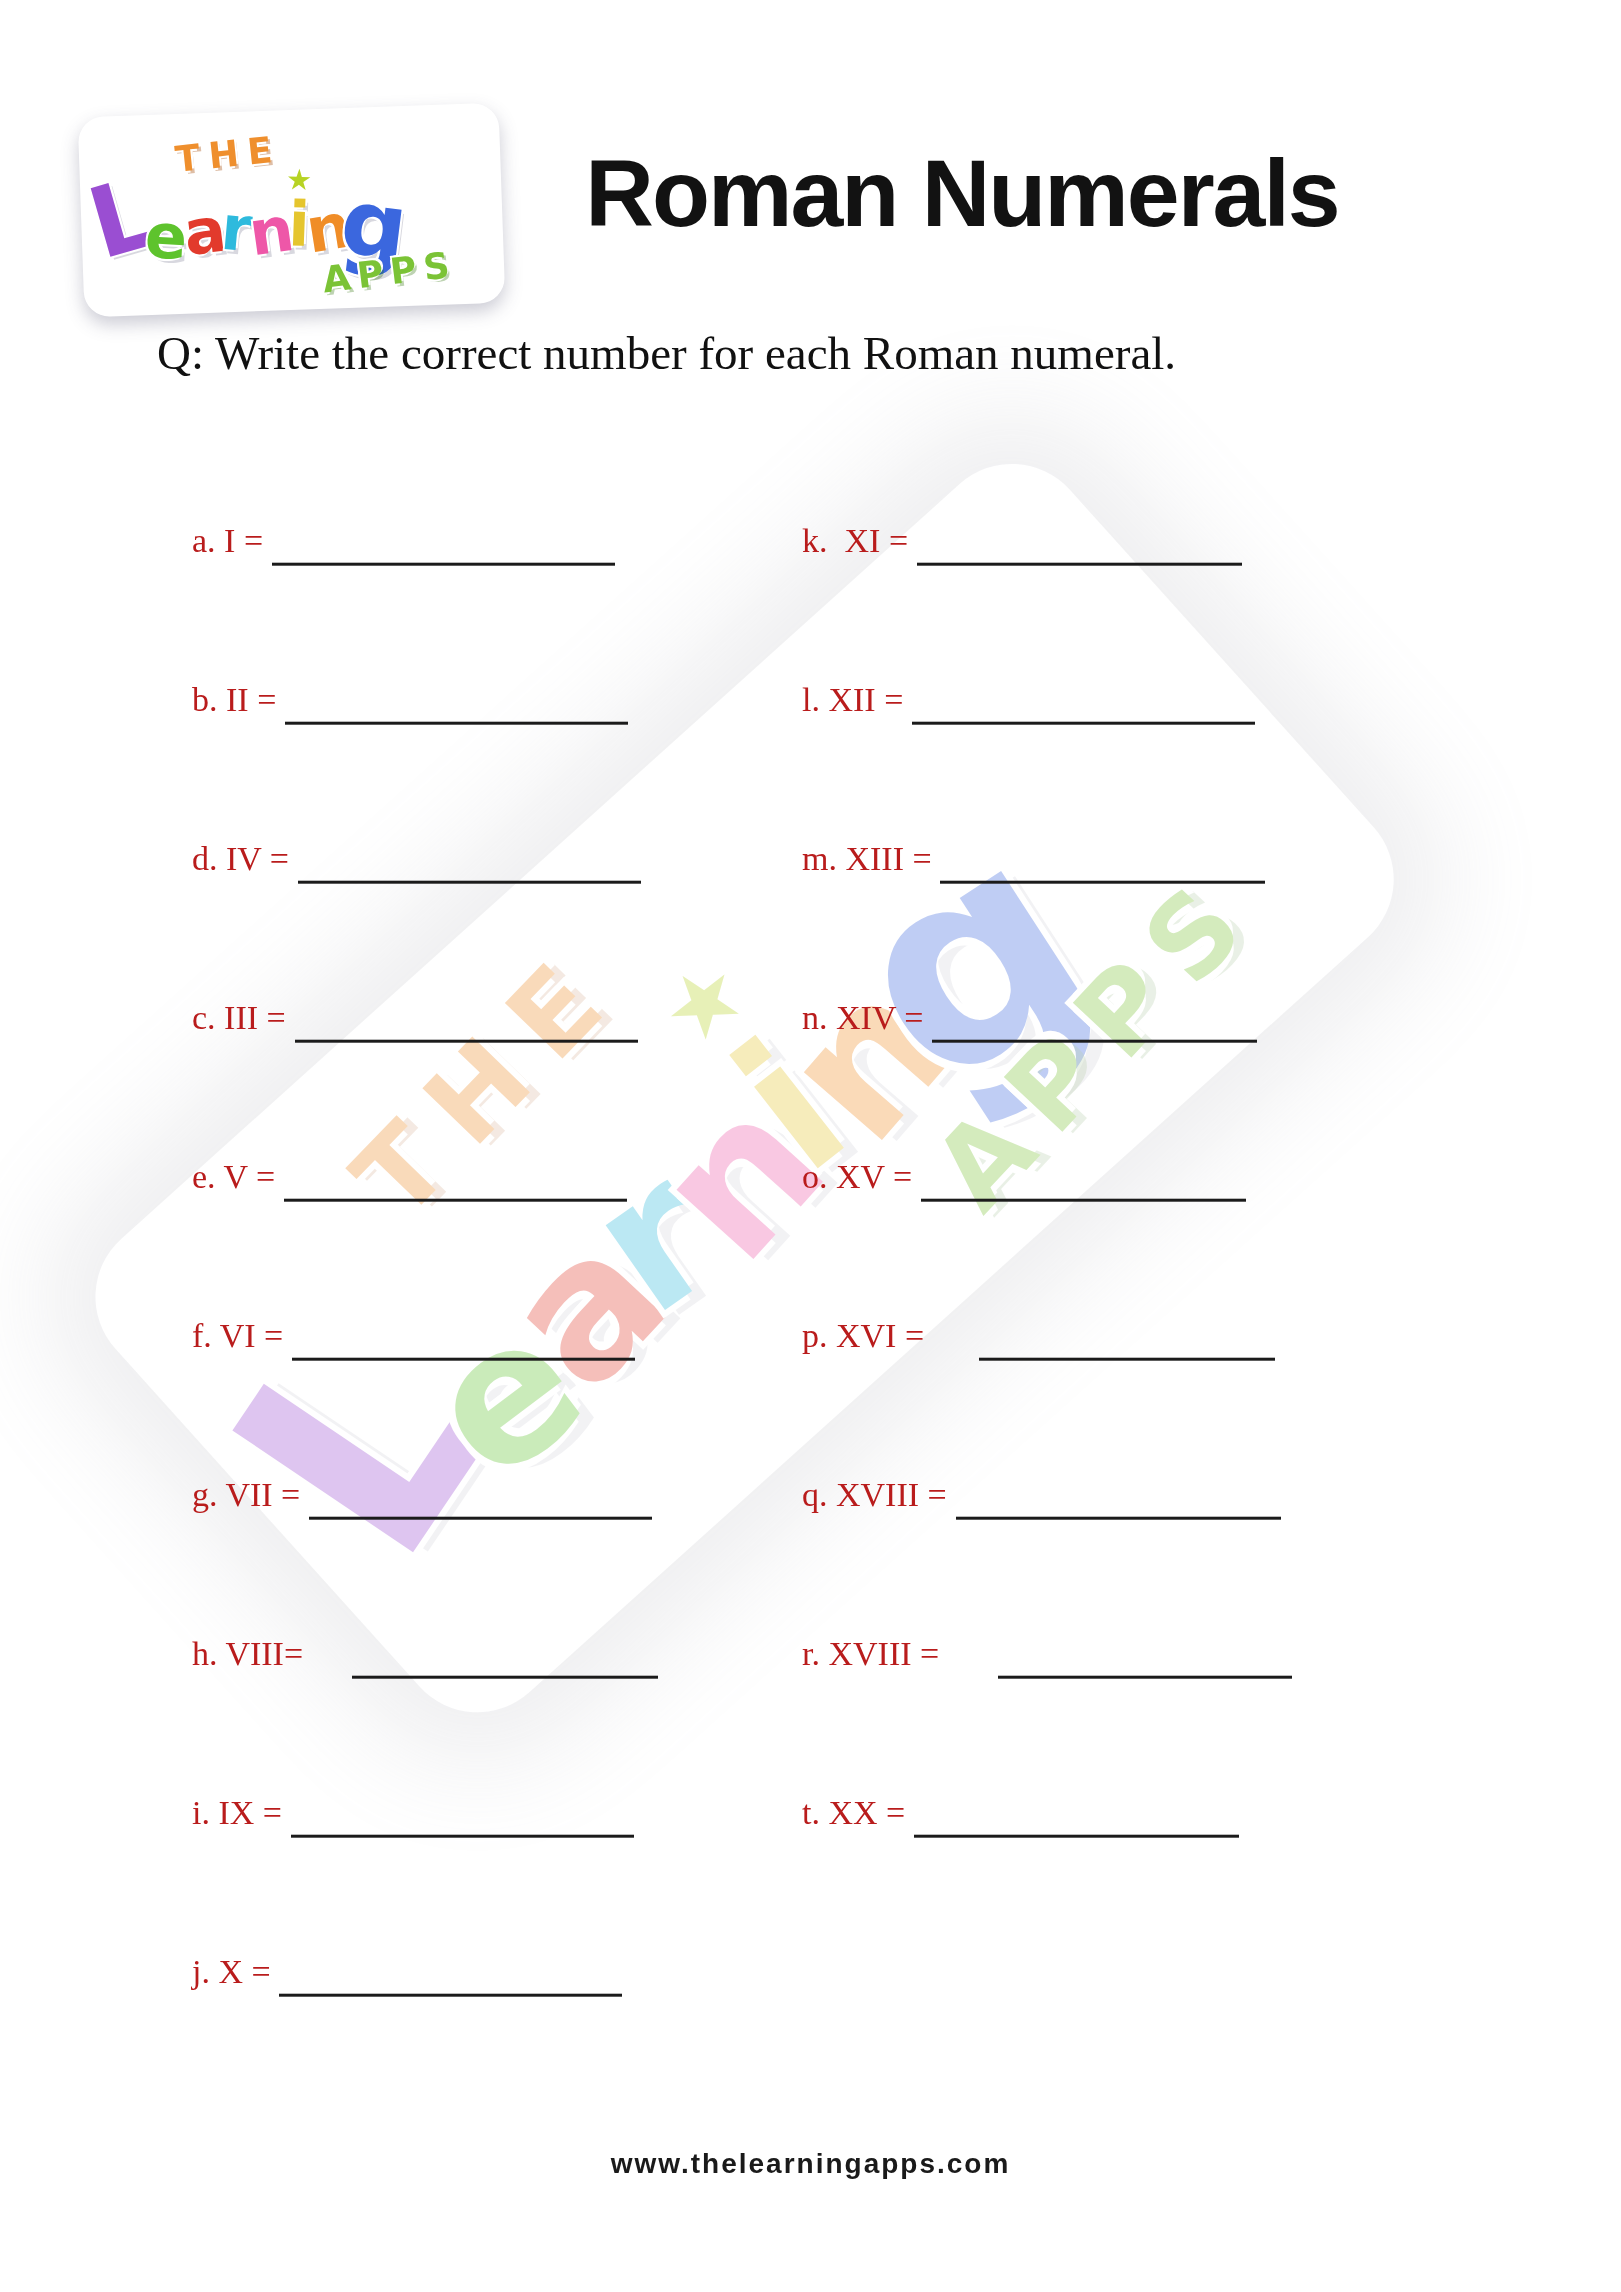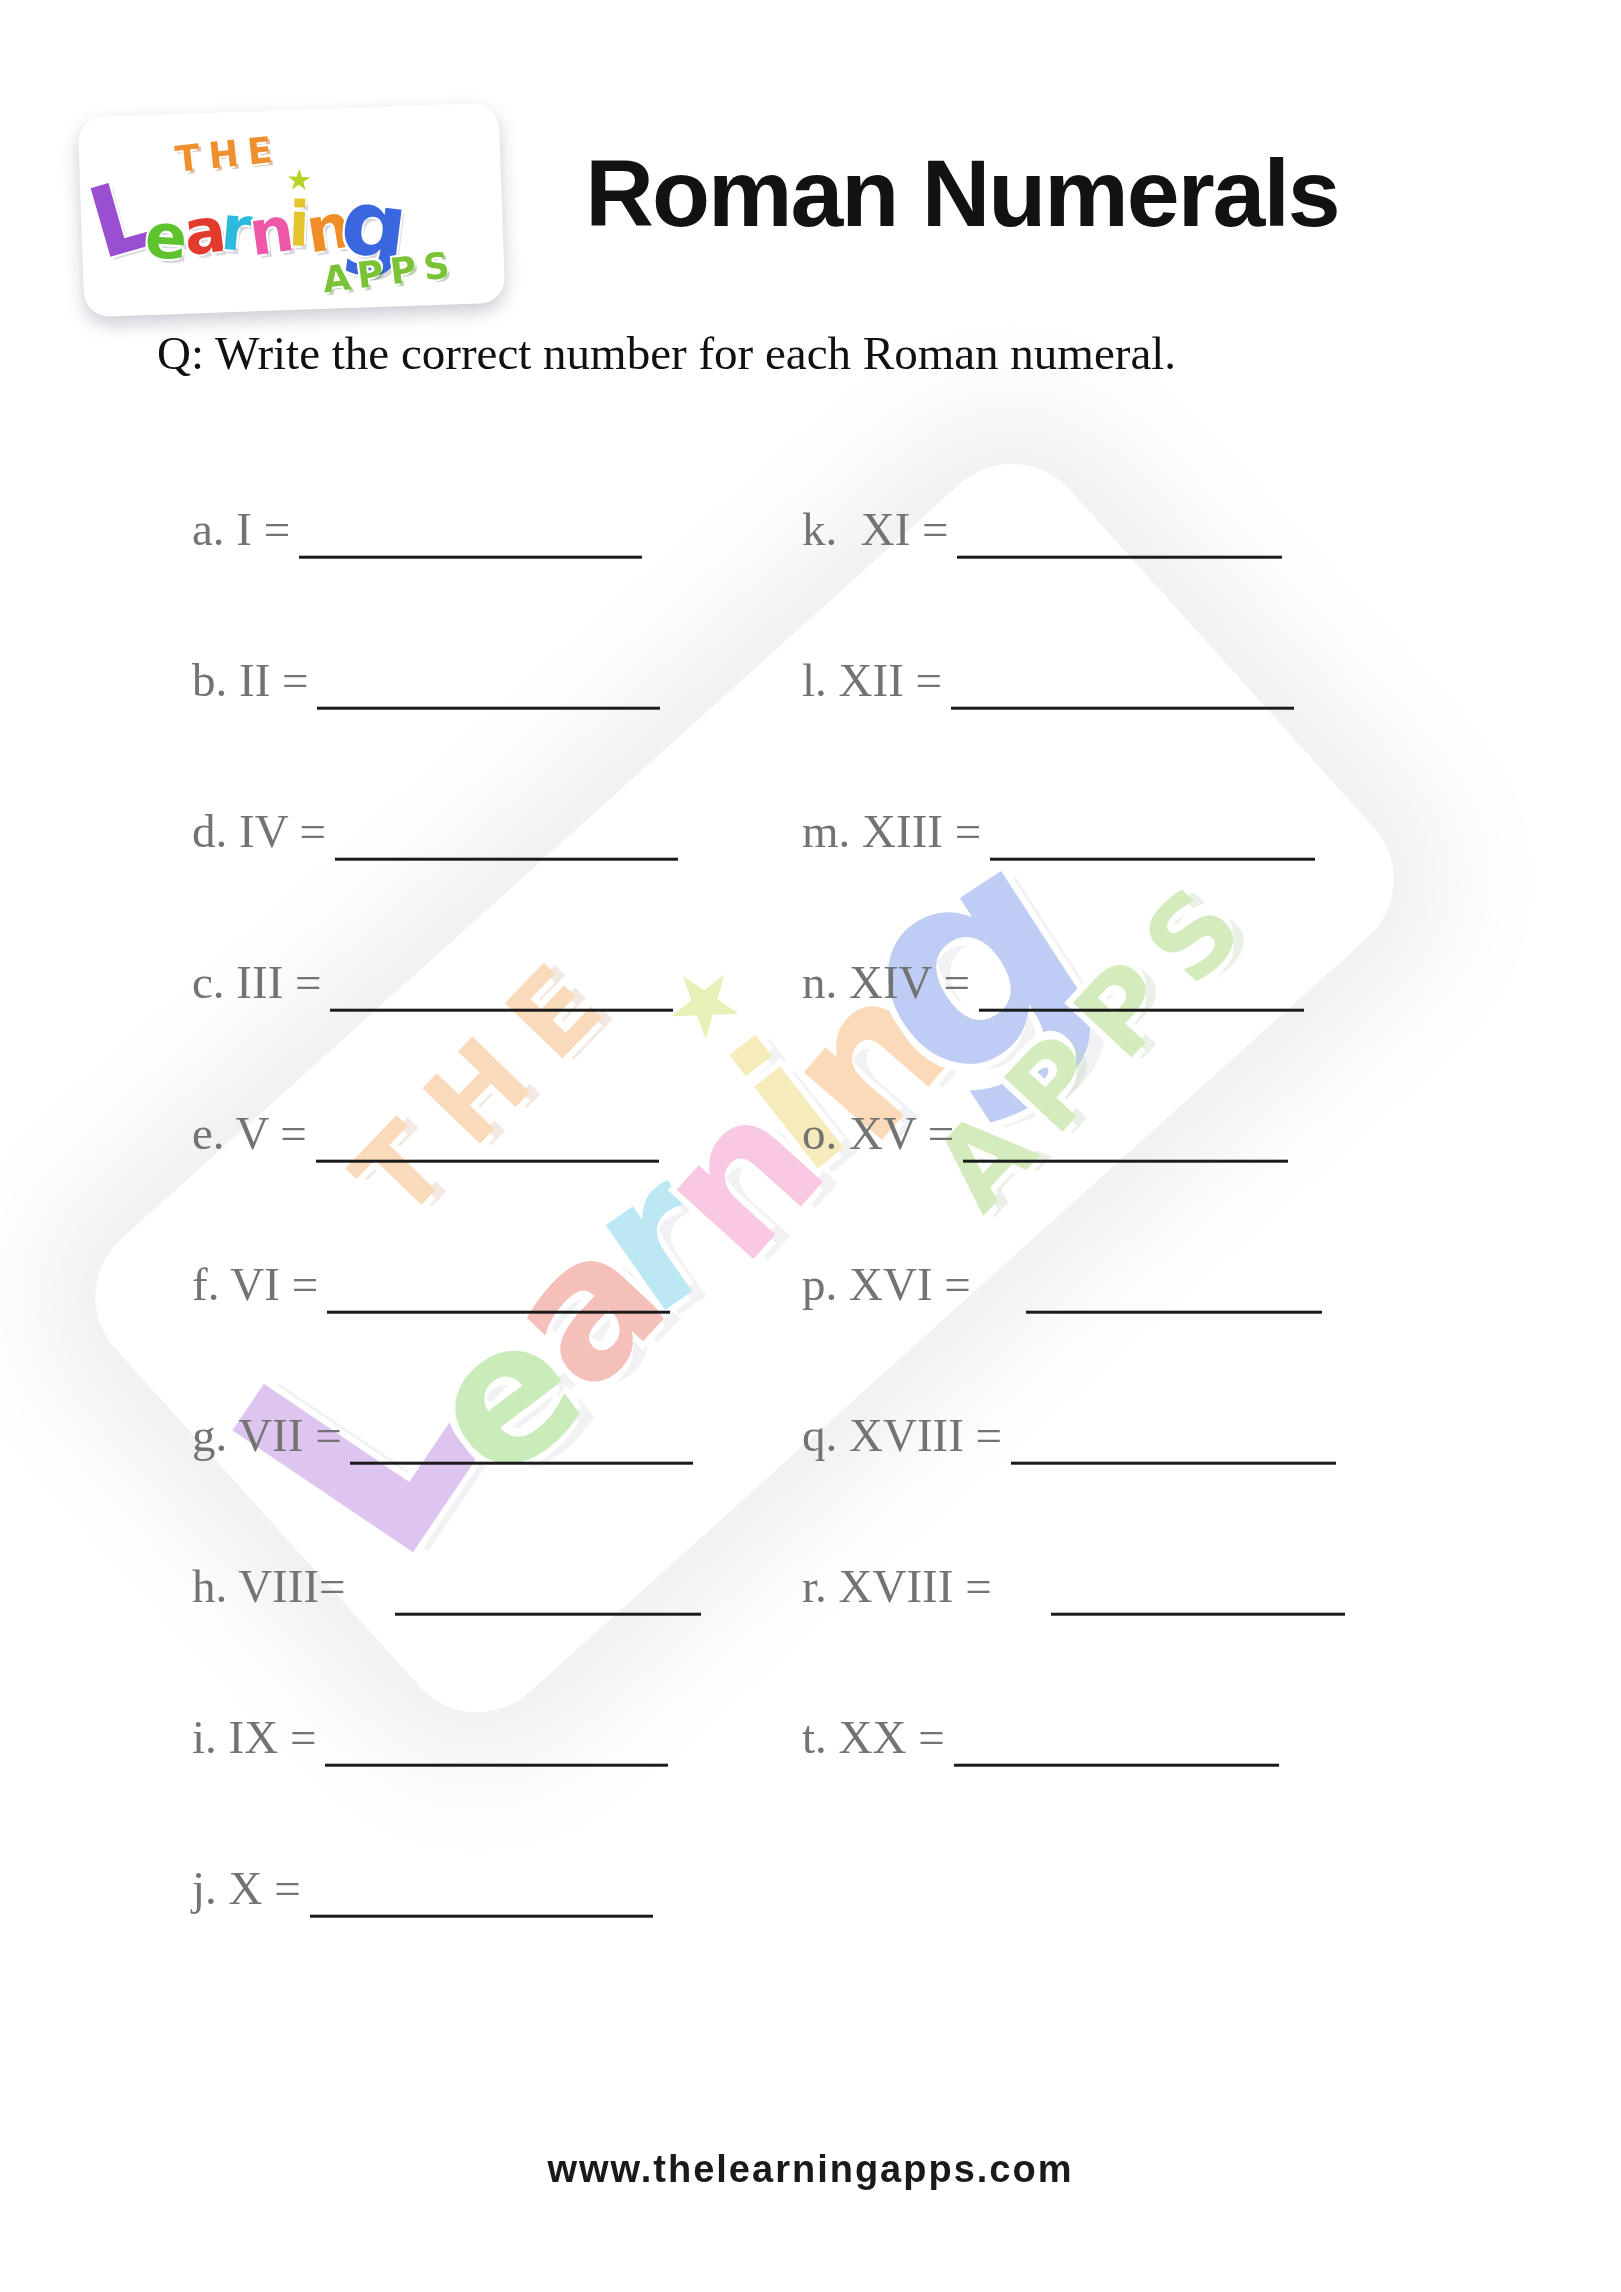--- a/index.html
+++ b/index.html
@@ -103,45 +103,46 @@
   
   .col {
     position:absolute; top:500px;
     margin:0; padding:0; list-style:none;
     z-index:1;
   }
   .col-left  { left:192px; }
   .col-right { left:802px; }
   .row {
     height:151px;
-    font-size:47px;
+    font-size:34px;
     line-height:59px;
     white-space:nowrap;
-    color:#737373;
+    color:#b91c1c;
+    margin-top:8px;
   }
   .answer-line {
     display:inline-block;
     width:343px; height:41px;
     border-bottom:3.9px solid #1b1b1b;
     margin-left:8.8px;
     transform:translateY(13.7px);
   }
   .col-right .answer-line { width:325px; }
   .col-left  li:nth-child(8) .answer-line { margin-left:49px; width:306px; }  
   .col-right li:nth-child(2) .answer-line { width:343px; }                    
   .col-right li:nth-child(6) .answer-line { margin-left:55px; width:296px; }  
   .col-right li:nth-child(8) .answer-line { margin-left:59px; width:294px; }  
 
   
   .footer {
     position:absolute; left:0; top:2148px; width:1621px;
     text-align:center;
     font-family:"Liberation Sans", sans-serif;
     font-weight:bold;
-    font-size:38px;
+    font-size:28px;
     letter-spacing:2px;
     color:#1a1a1a;
     z-index:1;
   }
 </style>
 </head>
 <body>
 
 <div class="watermark">
   <div class="logo">

